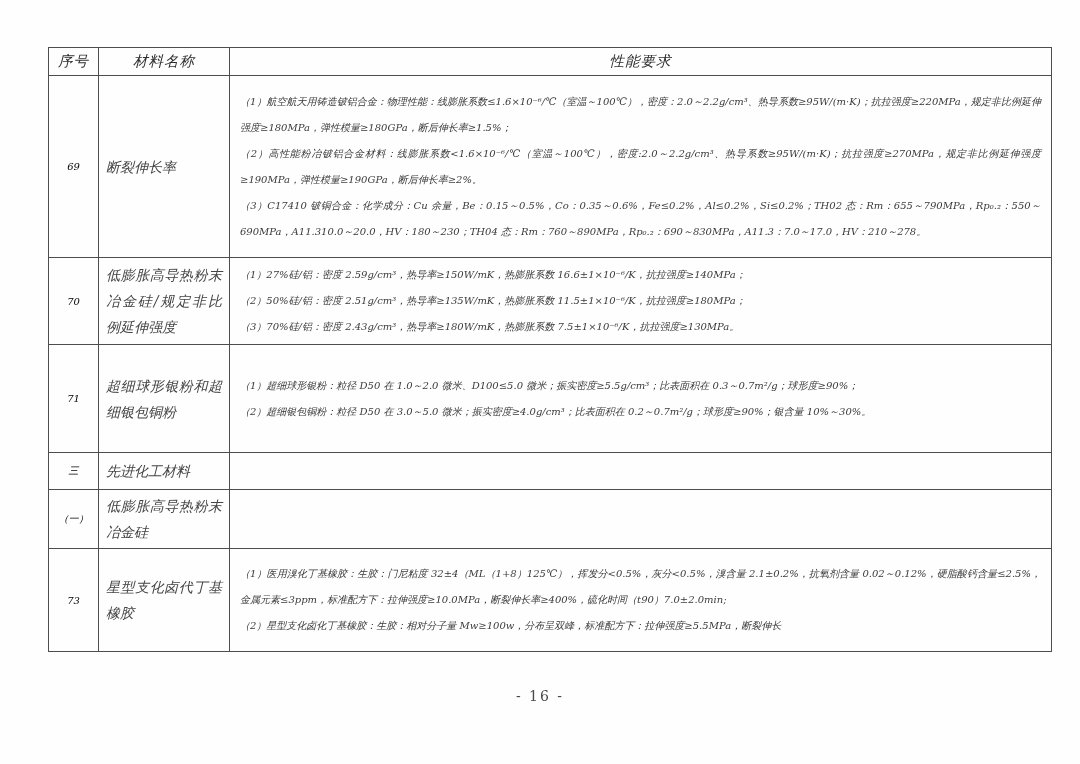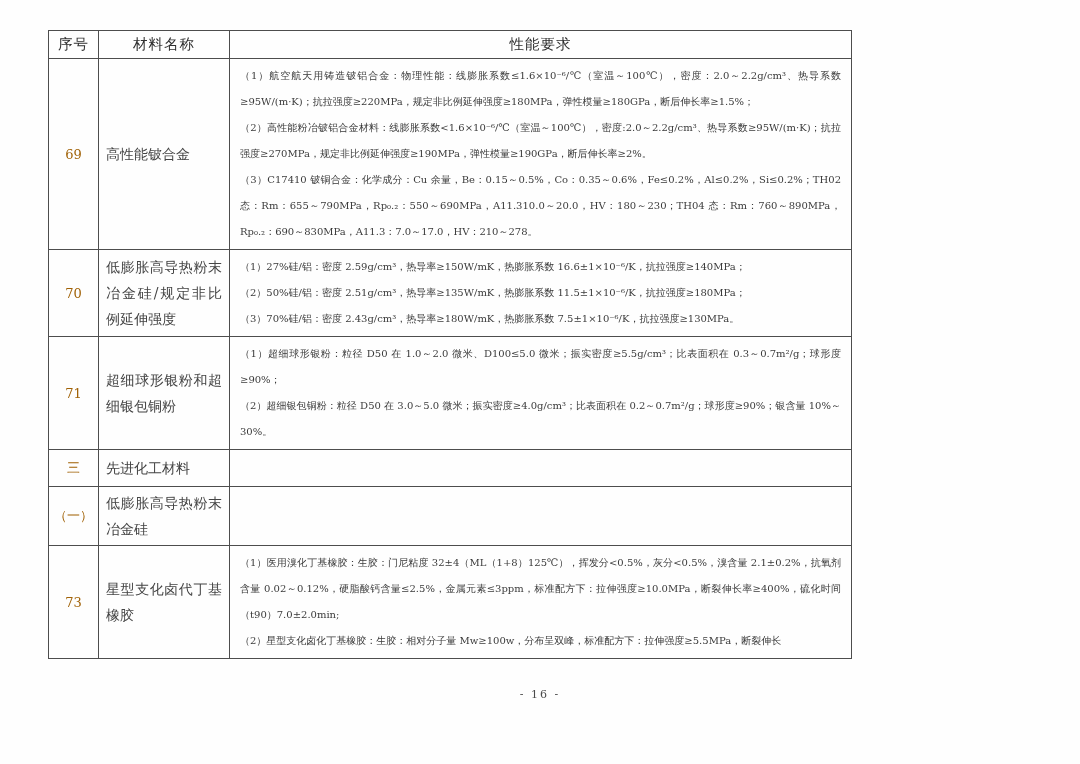--- a/index.html
+++ b/index.html
@@ -10,43 +10,44 @@
     color: #3a3a3a;
     overflow: hidden;
   }
   .page {
     position: relative;
     width: 1080px; height: 764px;
     background: #fefefe;
   }
   table.doc-table {
     position: absolute;
-    left: 48px; top: 30px;
-    width: 804px;
+    left: 48px; top: 47px;
+    width: 1004px;
     border-collapse: collapse;
     table-layout: fixed;
+    font-style: italic;
   }
   .doc-table col.c-id   { width: 50px; }
   .doc-table col.c-name { width: 131px; }
   .doc-table th, .doc-table td {
     border: 1px solid #4d4d4d;
     vertical-align: middle;
     font-weight: normal;
   }
   .doc-table th {
     height: 28px;
     font-size: 14.5px;
     letter-spacing: 1px;
     text-align: center;
     color: #2f2f2f;
   }
   td.cell-id {
     text-align: center;
-    font-size: 13px;
-    color: #a16207;
+    font-size: 10px;
+    color: #000000;
   }
   td.cell-name {
     font-size: 14px;
     line-height: 26px;
     padding: 3px 7px;
     text-align: justify;
     color: #444;
   }
   td.cell-req {
     font-size: 10px;
@@ -58,21 +59,21 @@
     text-align: justify;
     text-align-last: left;
     margin: 0;
   }
   td.cell-req p.gap-after { }
   .page-number {
     position: absolute;
     left: 0; right: 0;
     top: 688px;
     text-align: center;
-    font-size: 11px;
+    font-size: 14px;
     color: #4a4a4a;
     letter-spacing: 2px;
   }
 </style>
 </head>
 <body>
 
 <div class="page">
 
   <table class="doc-table">
@@ -84,21 +85,21 @@
 
     <tbody>
         <tr>
       <th>序号</th>
       <th>材料名称</th>
       <th>性能要求</th>
     </tr>
 
     <tr style="height:182px;">
       <td class="cell-id">69</td>
-      <td class="cell-name">高性能铍合金</td>
+      <td class="cell-name">断裂伸长率</td>
       <td class="cell-req">
         <p>（1）航空航天用铸造铍铝合金：物理性能：线膨胀系数≤1.6×10⁻⁶/℃（室温～100℃），密度：2.0～2.2g/cm³、热导系数≥95W/(m·K)；抗拉强度≥220MPa，规定非比例延伸强度≥180MPa，弹性模量≥180GPa，断后伸长率≥1.5%；</p>
         <p>（2）高性能粉冶铍铝合金材料：线膨胀系数&lt;1.6×10⁻⁶/℃（室温～100℃），密度:2.0～2.2g/cm³、热导系数≥95W/(m·K)；抗拉强度≥270MPa，规定非比例延伸强度≥190MPa，弹性模量≥190GPa，断后伸长率≥2%。</p>
         <p>（3）C17410 铍铜合金：化学成分：Cu 余量，Be：0.15～0.5%，Co：0.35～0.6%，Fe≤0.2%，Al≤0.2%，Si≤0.2%；TH02 态：Rm：655～790MPa，Rp₀.₂：550～690MPa，A11.310.0～20.0，HV：180～230；TH04 态：Rm：760～890MPa，Rp₀.₂：690～830MPa，A11.3：7.0～17.0，HV：210～278。</p>
       </td>
     </tr>
 
     <tr style="height:83px;">
       <td class="cell-id">70</td>
       <td class="cell-name">低膨胀高导热粉末冶金硅/规定非比例延伸强度</td>

